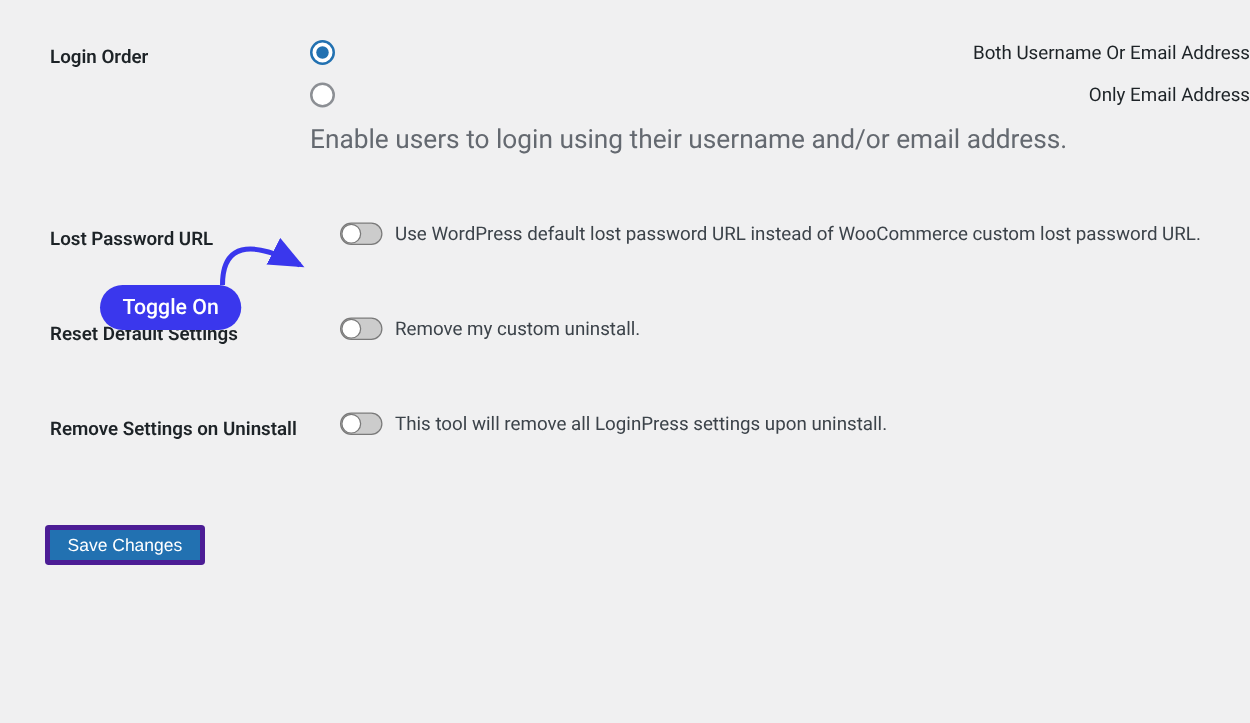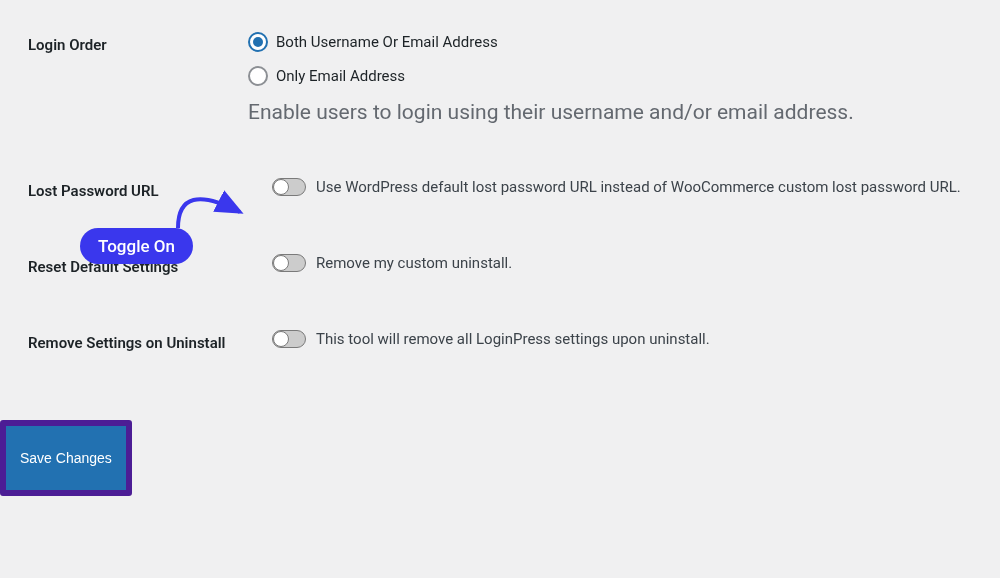--- a/index.html
+++ b/index.html
@@ -14,35 +14,36 @@
     .settings-table {
       padding-top: 26px;
     }
     .row {
       display: flex;
       align-items: flex-start;
       margin-bottom: 8px;
     }
     .row-label {
       width: 248px;
-      padding-left: 28px;
+      padding-left: 40px;
       padding-top: 10px;
       font-weight: 600;
       font-size: 15px;
       color: #1d2327;
     }
     .row-content {
       flex: 1;
       padding-top: 6px;
     }
     .radio-item {
       display: flex;
       align-items: center;
       margin-bottom: 14px;
       cursor: pointer;
+      justify-content: space-between;
     }
     .radio {
       width: 20px;
       height: 20px;
       border: 2px solid #8c8f94;
       border-radius: 50%;
       margin-right: 8px;
       display: inline-flex;
       align-items: center;
       justify-content: center;
@@ -97,26 +98,27 @@
       left: 0px;
     }
     .toggle-label {
       font-size: 15px;
       color: #3c434a;
     }
     .row-spaced {
       margin-top: 48px;
     }
     .save-btn {
+      margin-left: 36px;
       margin-top: 60px;
       background: #2271b1;
       color: #fff;
-      border: 6px solid #4c1d95;
+      border: 4px solid #4c1d95;
       border-radius: 3px;
-      padding: 24px 14px;
+      padding: 4px 14px;
       font-size: 14px;
       cursor: pointer;
     }
     .annotation {
       position: absolute;
       left: 80px;
       top: 228px;
     }
     .annotation-badge {
       background: #3a37ed;

